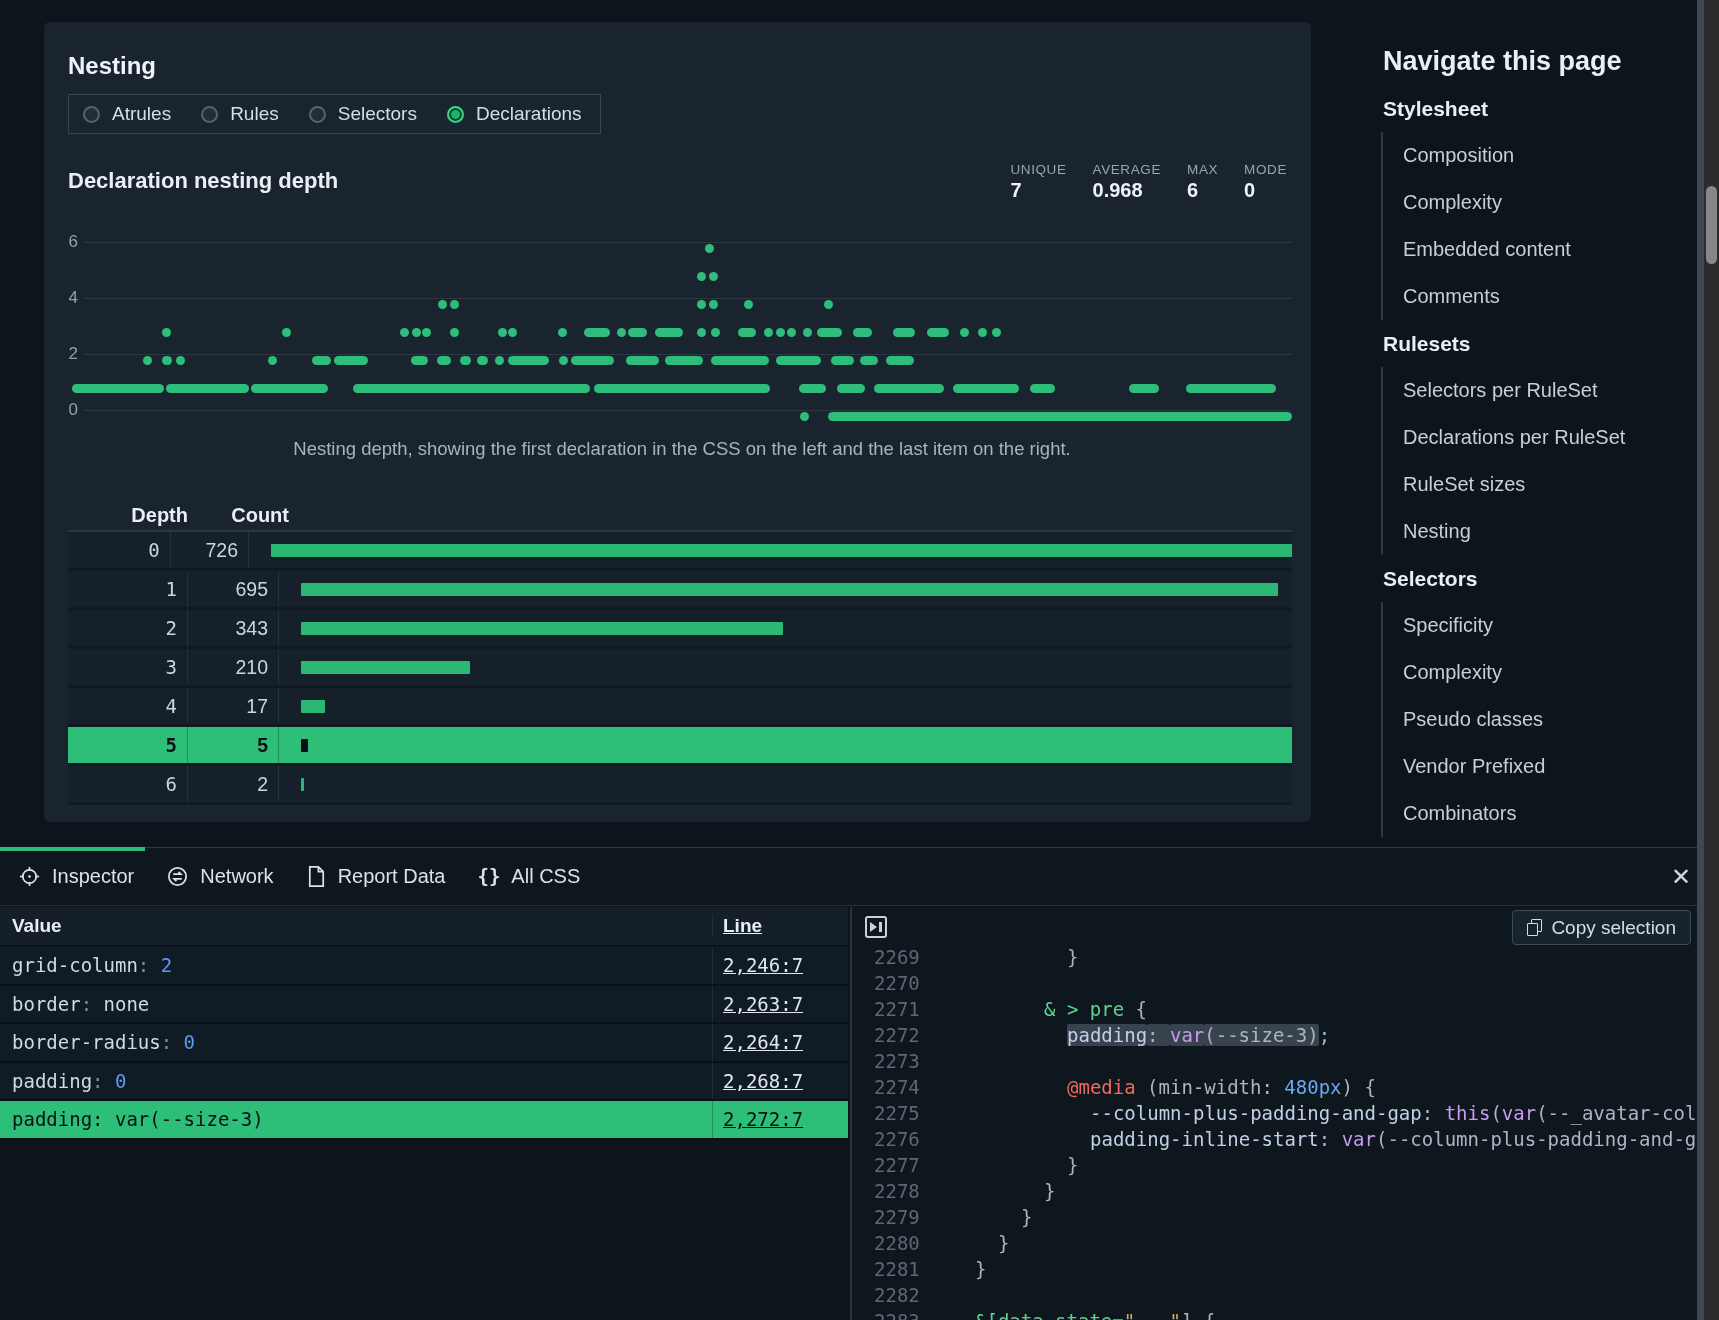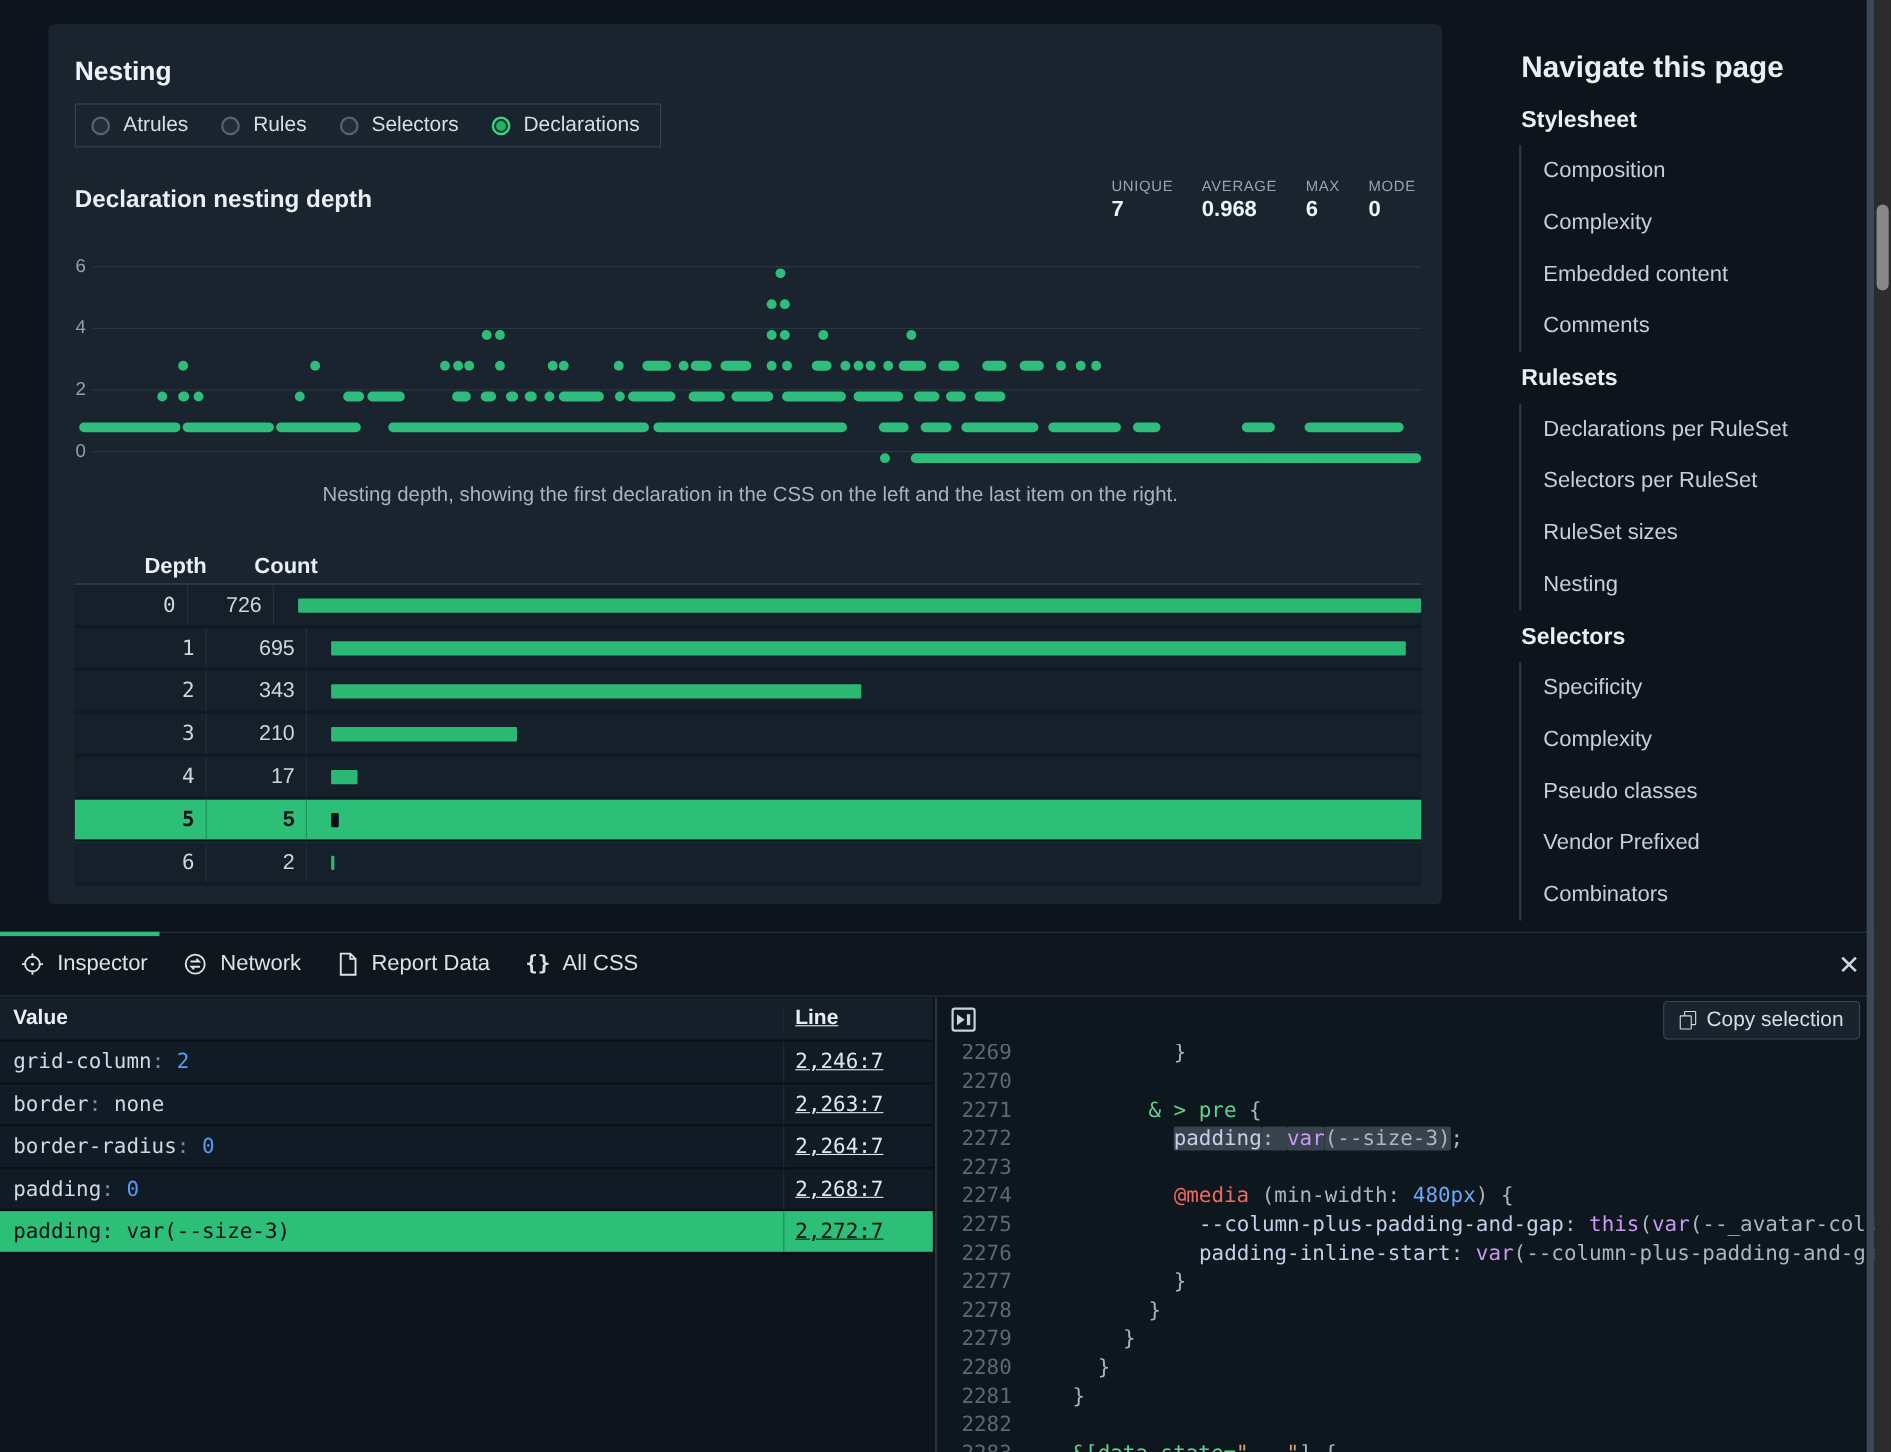--- a/index.html
+++ b/index.html
@@ -295,22 +295,22 @@
   <div id="nav-sections">
       <div class="nav-row nav-header">Stylesheet</div>
       <div class="nav-items">
         <div class="nav-row nav-item">Composition</div>
         <div class="nav-row nav-item">Complexity</div>
         <div class="nav-row nav-item">Embedded content</div>
         <div class="nav-row nav-item">Comments</div>
       </div>
       <div class="nav-row nav-header">Rulesets</div>
       <div class="nav-items">
+        <div class="nav-row nav-item">Selectors per RuleSet</div>
         <div class="nav-row nav-item">Declarations per RuleSet</div>
-        <div class="nav-row nav-item">Selectors per RuleSet</div>
         <div class="nav-row nav-item">RuleSet sizes</div>
         <div class="nav-row nav-item">Nesting</div>
       </div>
       <div class="nav-row nav-header">Selectors</div>
       <div class="nav-items">
         <div class="nav-row nav-item">Specificity</div>
         <div class="nav-row nav-item">Complexity</div>
         <div class="nav-row nav-item">Pseudo classes</div>
         <div class="nav-row nav-item">Vendor Prefixed</div>
         <div class="nav-row nav-item">Combinators</div>

